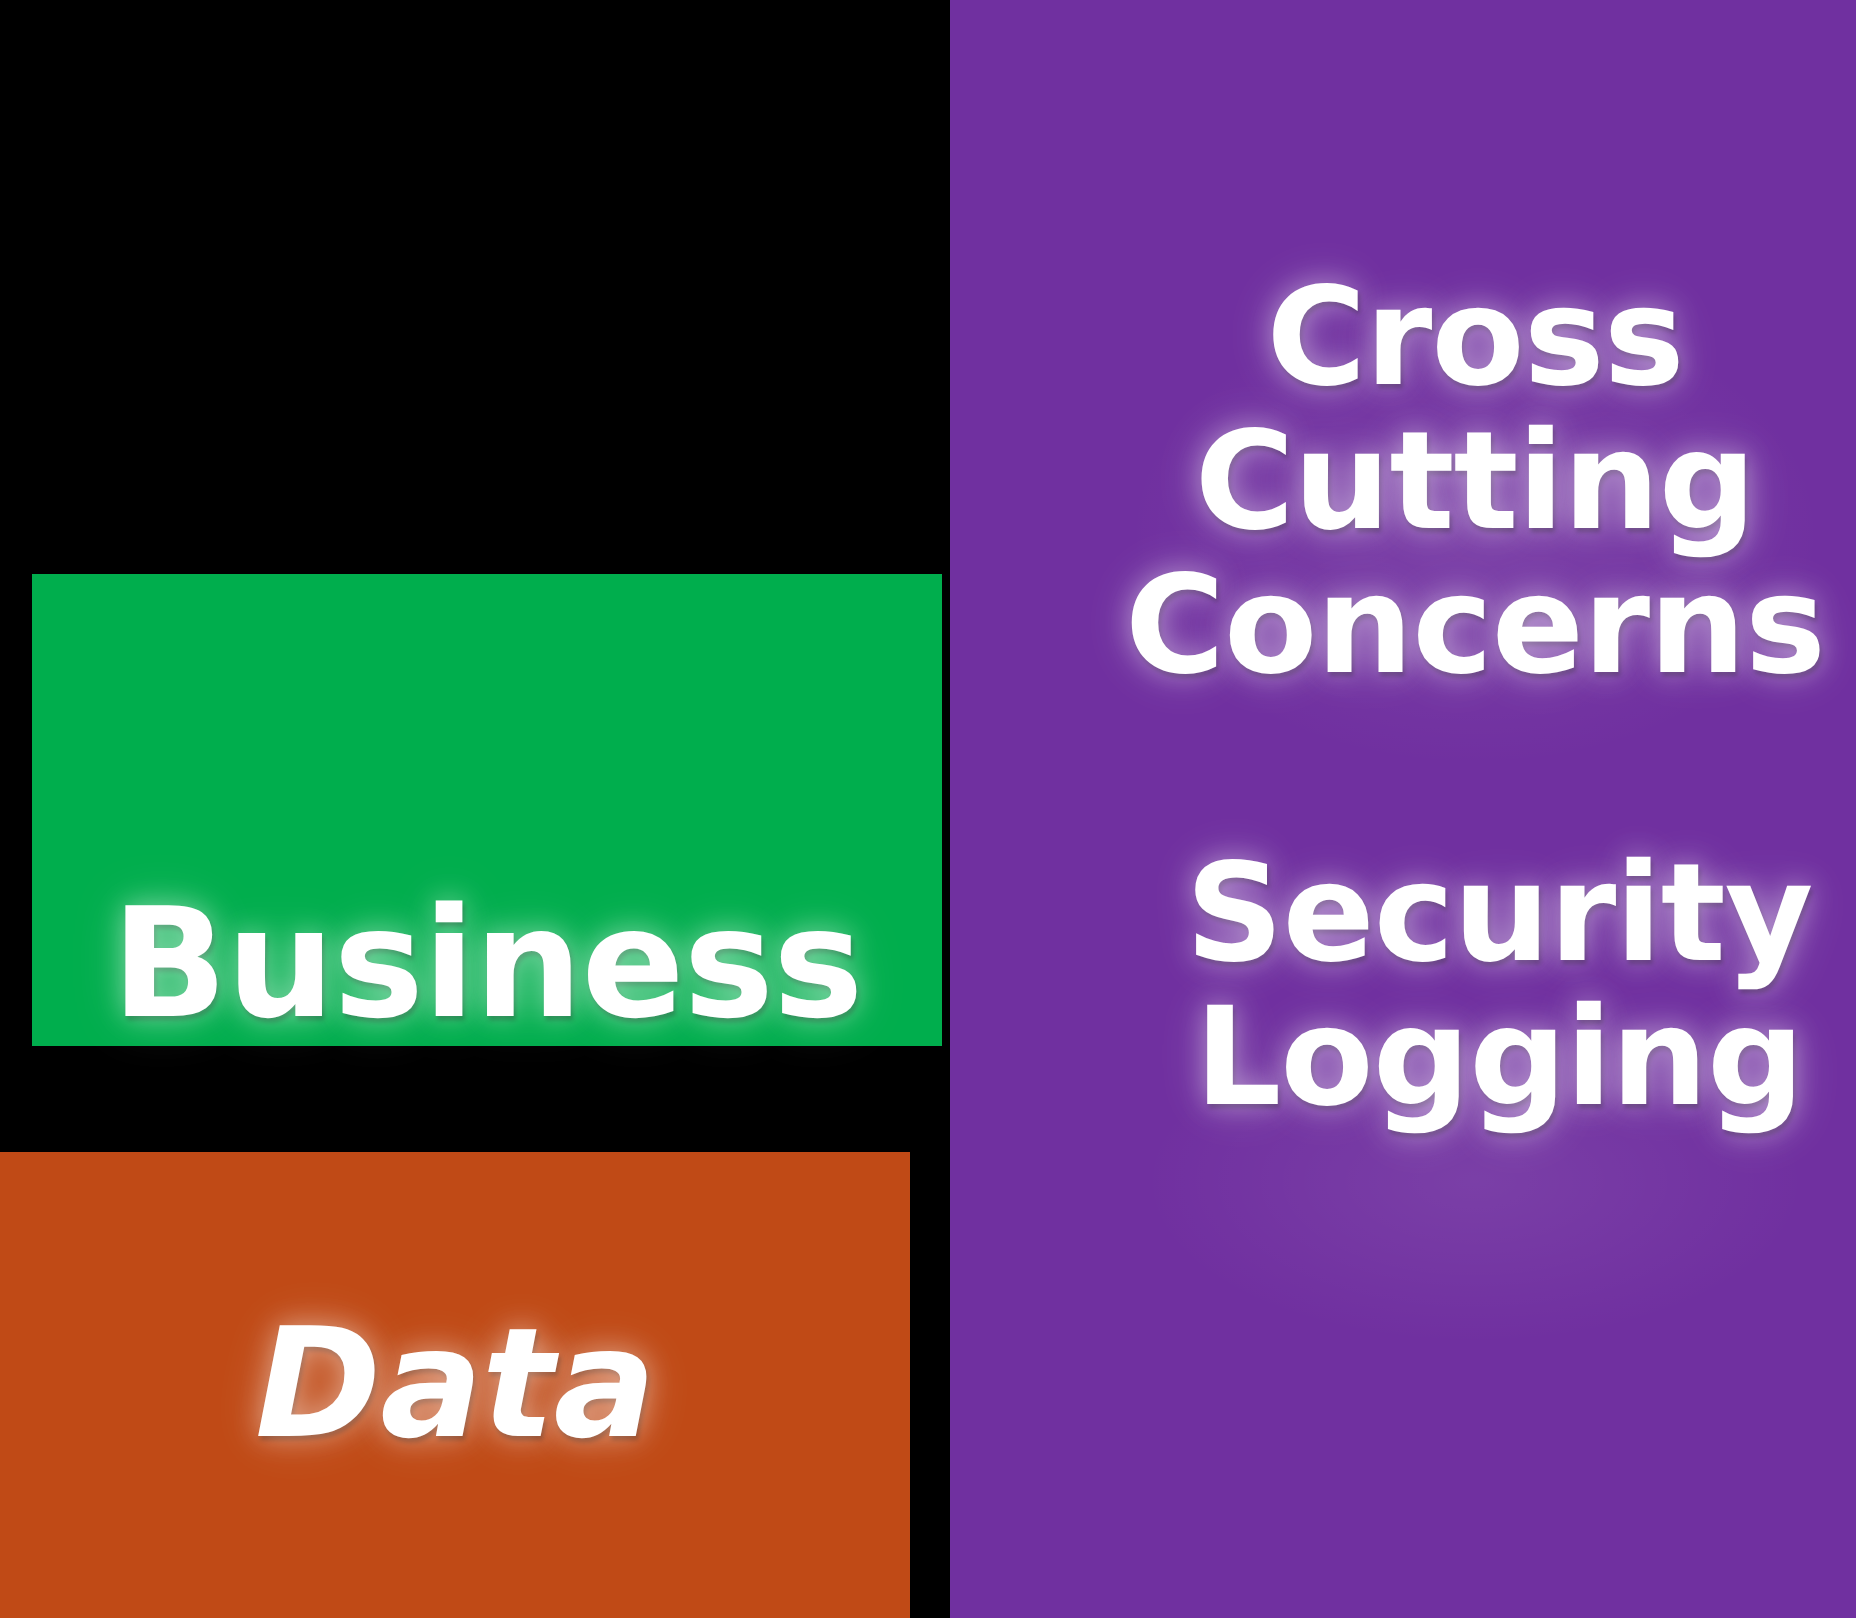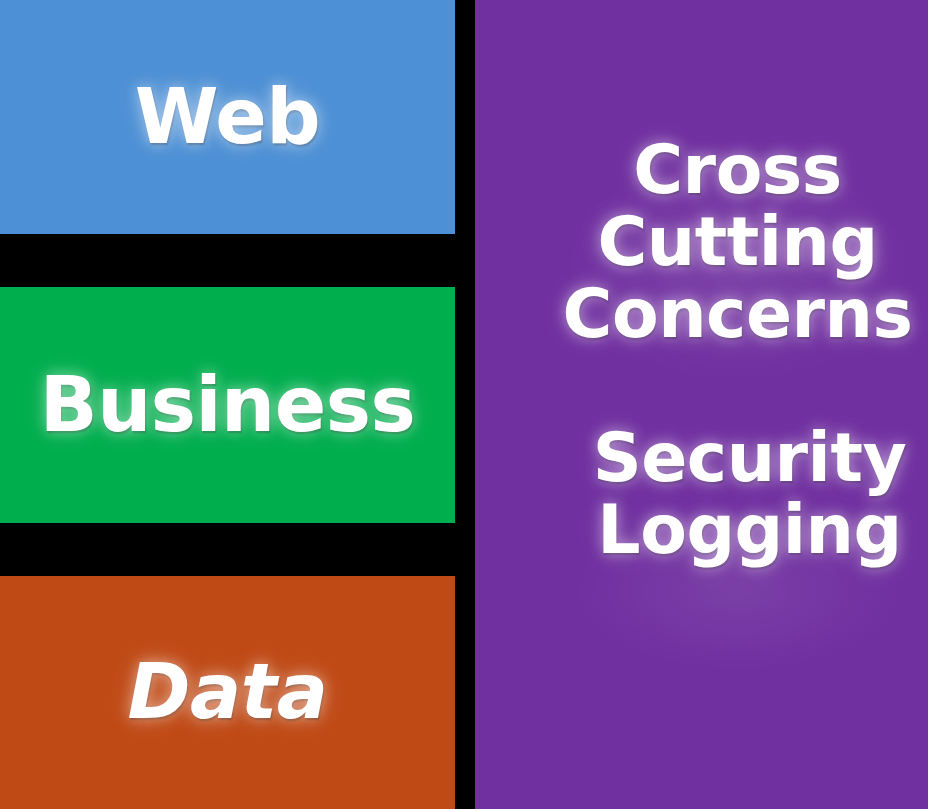--- a/index.html
+++ b/index.html
@@ -38,24 +38,25 @@
   }
 
   
   #layer-web {
     left: 0px;
     top: 0px;
     width: 455px;
     height: 234px;
   }
   #layer-business {
-    left: 0px;
+    left: 16px;
     top: 287px;
     width: 455px;
     height: 236px;
+    align-items: flex-end;
   }
   #layer-data {
     left: 0px;
     top: 576px;
     width: 455px;
     height: 233px;
   }
   #layer-web .block-label,
   #layer-business .block-label,
   #layer-data .block-label {
@@ -97,23 +98,20 @@
     margin-top: 72px;
     font-size: 68px;
     padding-left: 24px;
   }
 </style>
 </head>
 <body>
 
 <div id="canvas">
 
-  <div class="block" id="layer-web" style="background:#4D90D5;">
-    <span class="block-label">Web</span>
-  </div>
 
   <div class="block" id="layer-business" style="background:#00AE4D;">
     <span class="block-label">Business</span>
   </div>
 
   <div class="block" id="layer-data" style="background:#C04A16;font-style:italic;">
     <span class="block-label">Data</span>
   </div>
 
   <div class="block" id="crosscutting-panel" style="background:#7030A0;">

